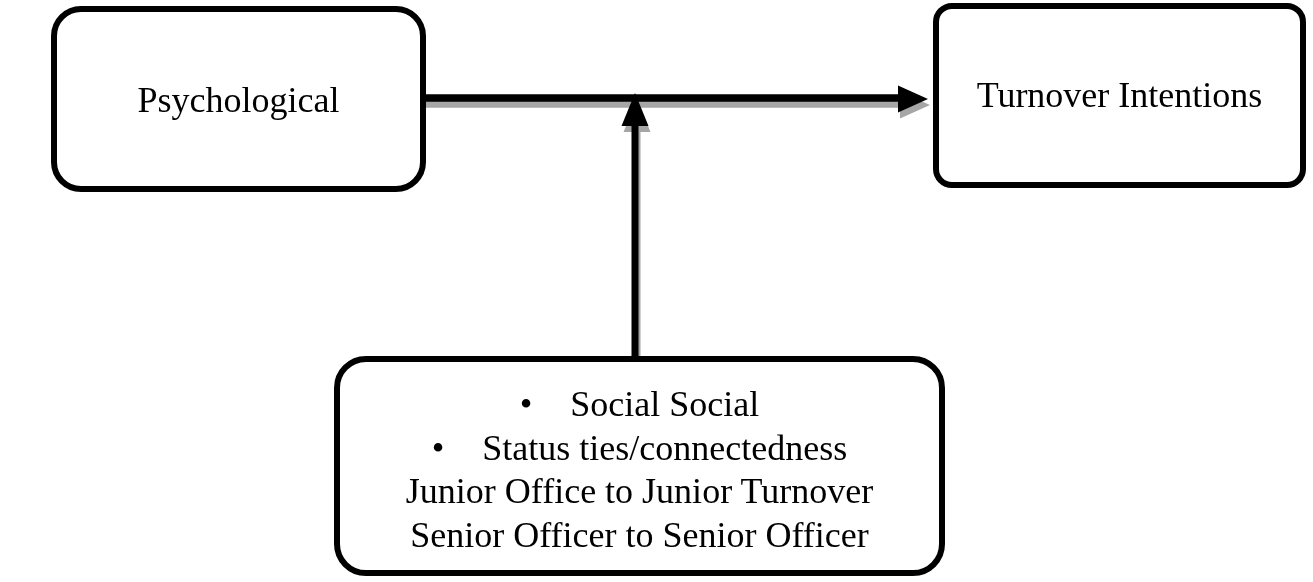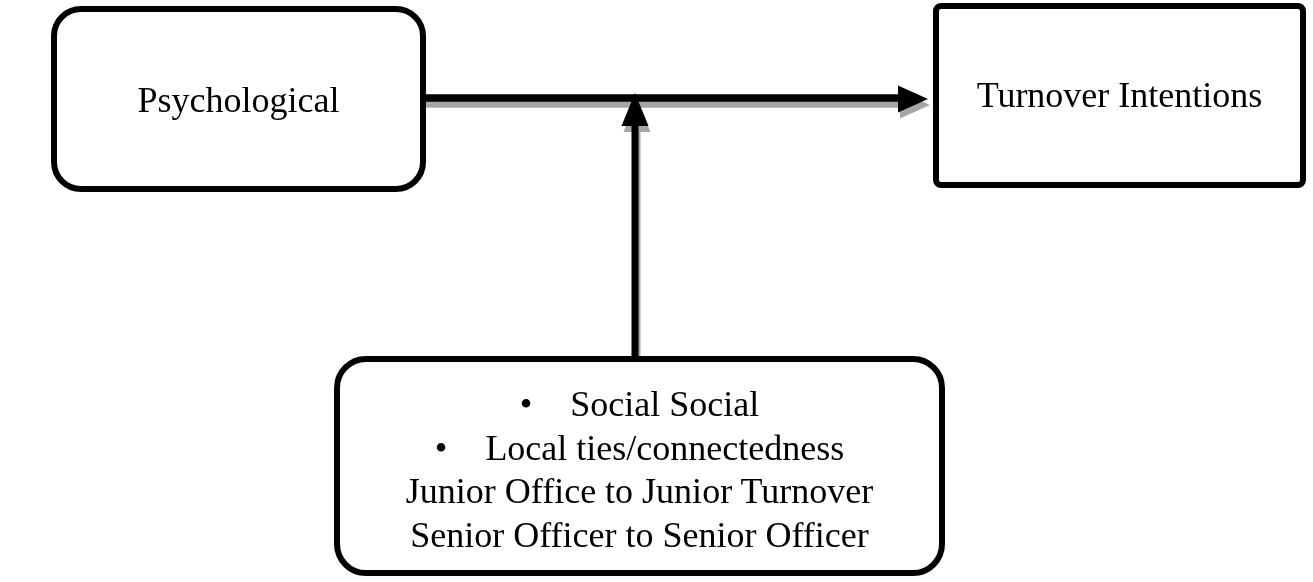--- a/index.html
+++ b/index.html
@@ -40,21 +40,21 @@
     border-radius: 30px;
     font-size: 36px; line-height: 41px;
     text-align: center;
     padding-top: 3px;
     margin-left: 48px;
   }
 
   .outcome {
     left: 933px; top: 3px;
     width: 373px; height: 185px;
-    border-radius: 8px;
+    border-radius: 19px;
     font-size: 36px; line-height: 41px;
     text-align: center;
     justify-content: center;
   }
 
   .moderator {
     left: 334px; top: 356px;
     width: 611px; height: 220px;
     border-radius: 32px;
     font-size: 36px;
@@ -113,20 +113,20 @@
   </div>
 
   <div class="box moderator">
     <div class="mod-content">
       <div class="mline">
         <span class="bullet">•</span>
         <span>Social Social</span>
       </div>
       <div class="mline">
         <span class="bullet">•</span>
-        <span>Local ties/connectedness</span>
+        <span>Status ties/connectedness</span>
       </div>
       <div class="mline">Junior Office to Junior Turnover</div>
       <div class="mline">Senior Officer to Senior Officer</div>
     </div>
   </div>
 
 </div>
 
 </body></html>

